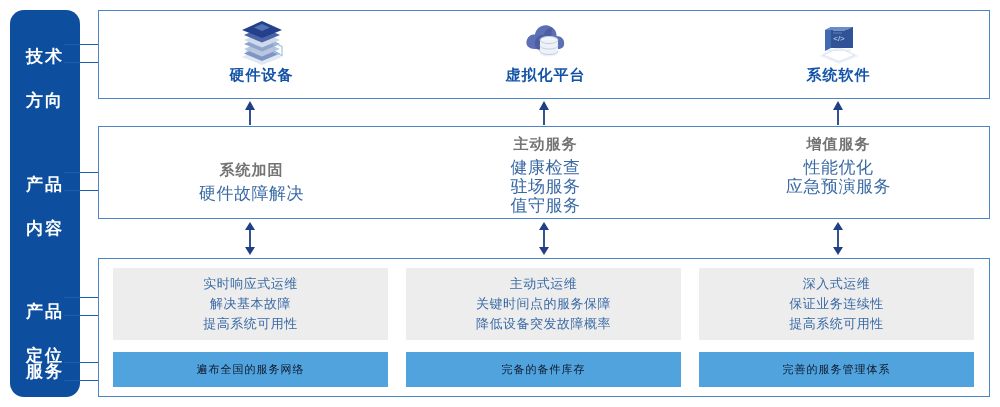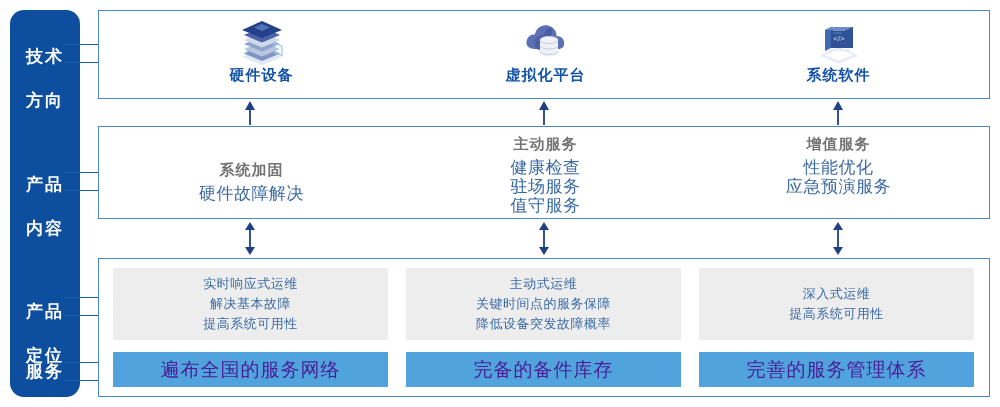--- a/index.html
+++ b/index.html
@@ -135,22 +135,22 @@
     position: absolute;
     top: 93px;
     width: 275px;
     height: 35px;
     background: #50a3dd;
     display: flex;
     align-items: center;
     justify-content: center;
   }
   .adv-label {
-    color: #4c1d95;
-    font-size: 19px;
+    color: #0f172a;
+    font-size: 11px;
     letter-spacing: 1px;
   }
 </style>
 </head>
 <body>
 
 <div id="canvas">
 
   <div class="rail"></div>
 
@@ -310,20 +310,21 @@
       <div class="pos-line">解决基本故障</div>
       <div class="pos-line">提高系统可用性</div>
     </div>
     <div class="pos-card" style="left:307px;">
       <div class="pos-line">主动式运维</div>
       <div class="pos-line">关键时间点的服务保障</div>
       <div class="pos-line">降低设备突发故障概率</div>
     </div>
     <div class="pos-card" style="left:600px;">
       <div class="pos-line">深入式运维</div>
+      <div class="pos-line">保证业务连续性</div>
       <div class="pos-line">提高系统可用性</div>
     </div>
 
     <div class="adv-bar" style="left:14px;">
       <div class="adv-label">遍布全国的服务网络</div>
     </div>
     <div class="adv-bar" style="left:307px;">
       <div class="adv-label">完备的备件库存</div>
     </div>
     <div class="adv-bar" style="left:600px;">

